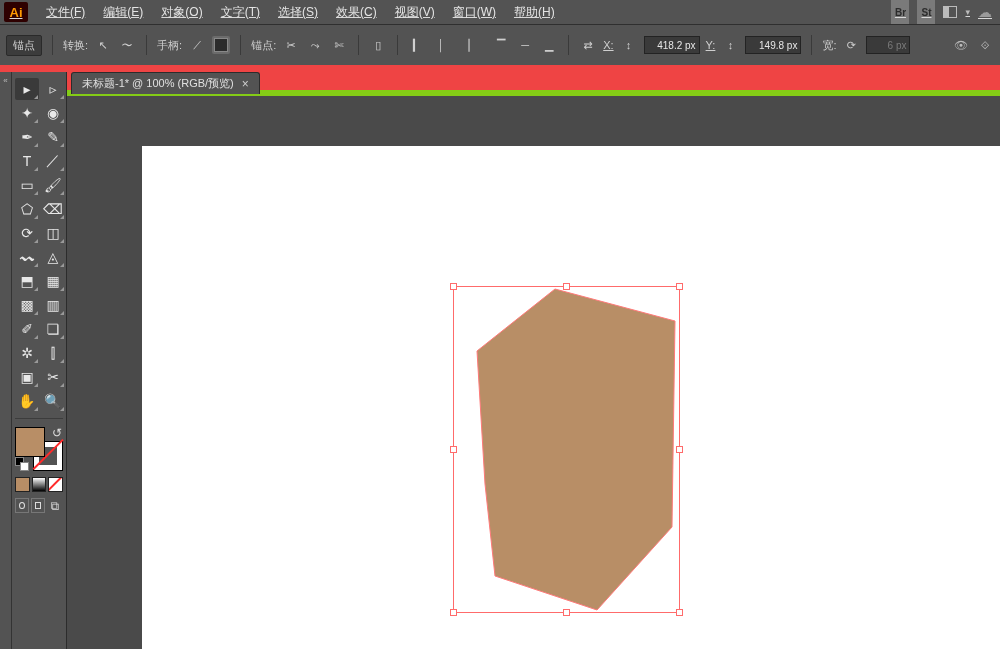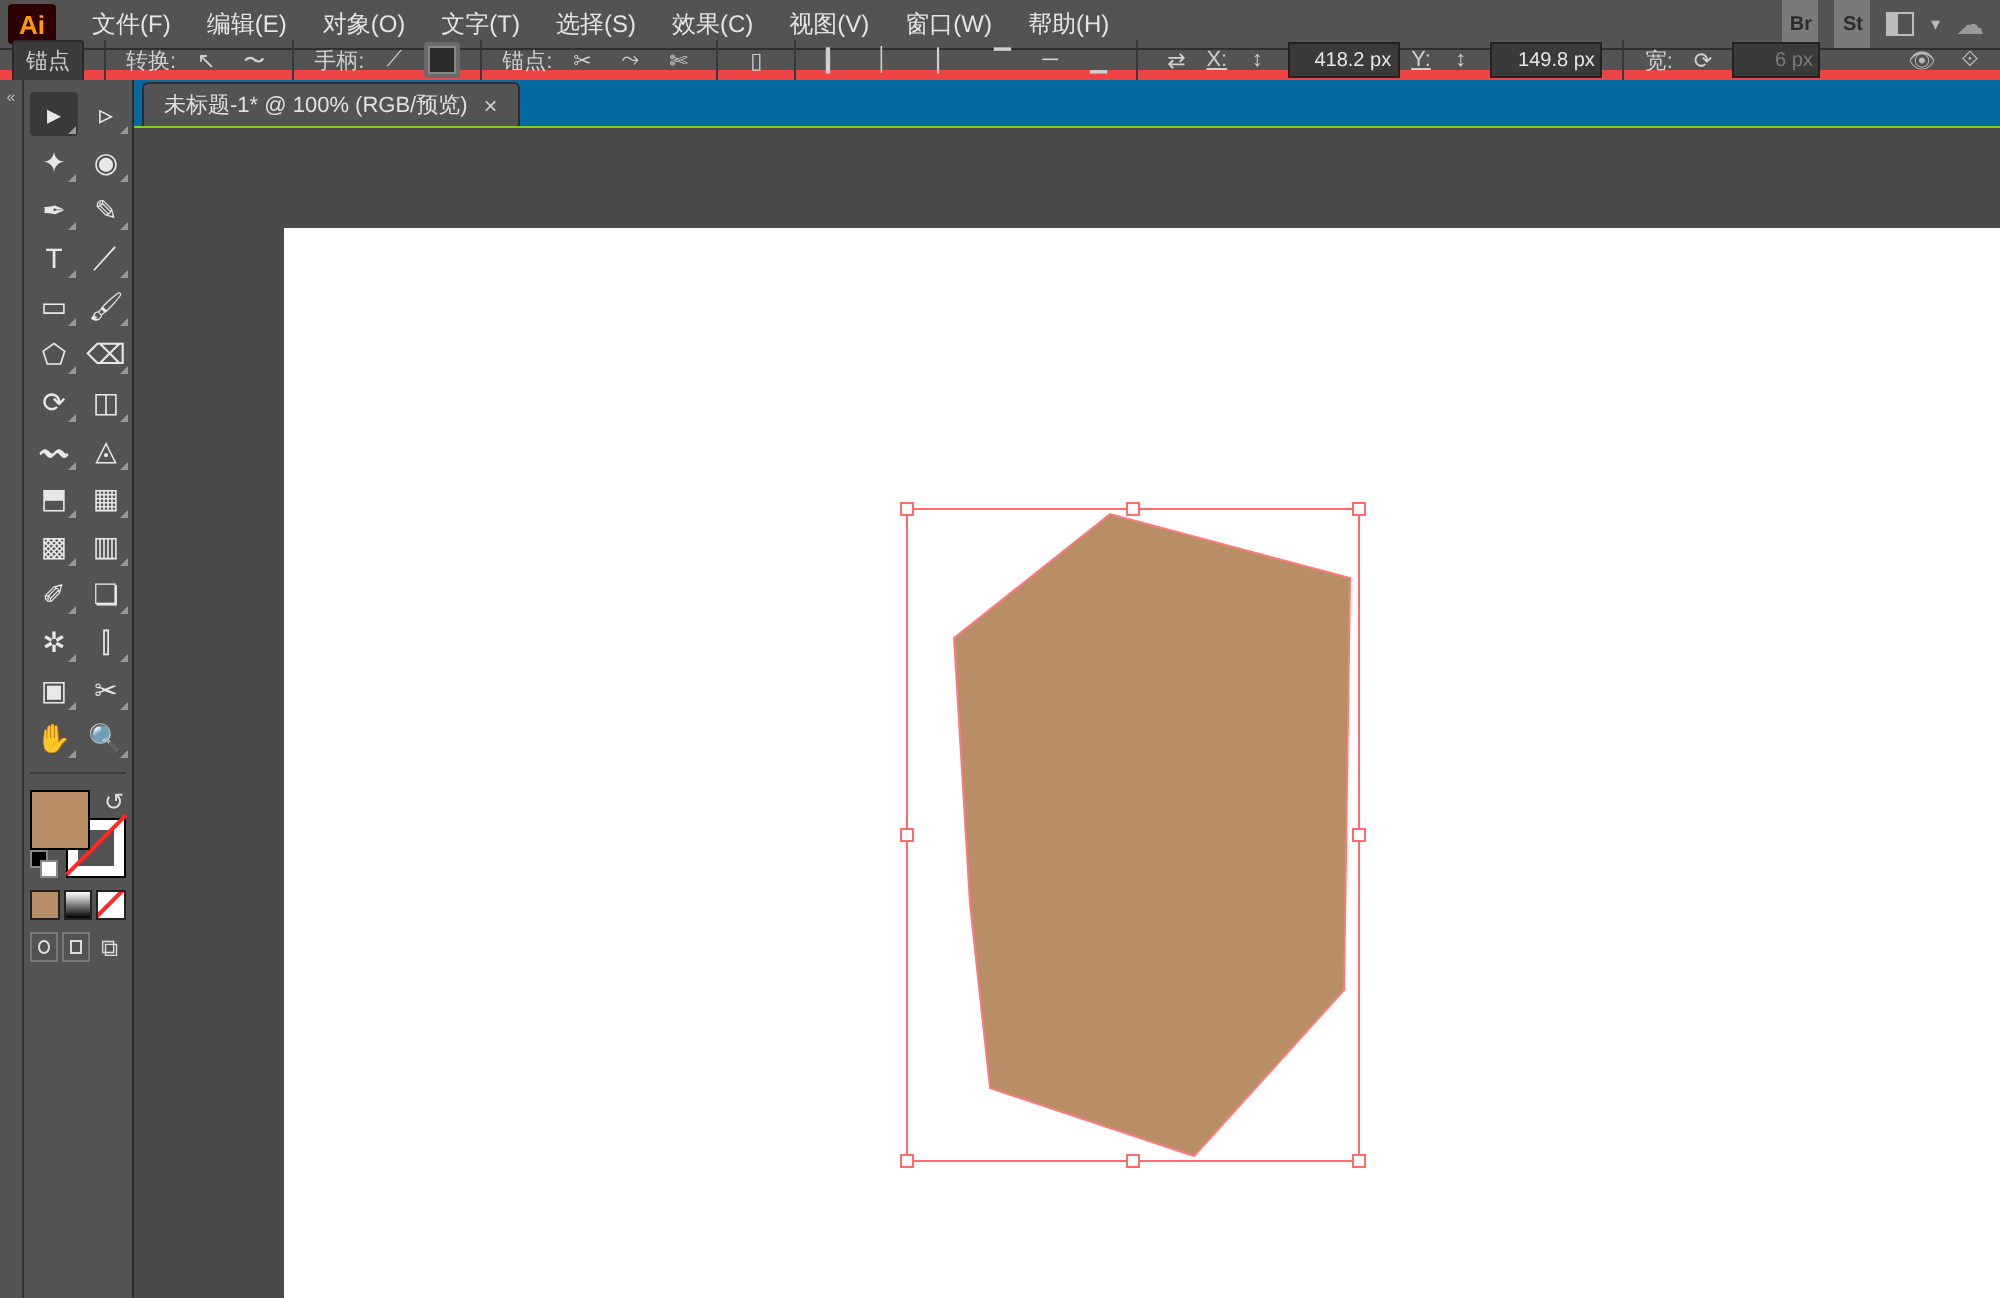--- a/index.html
+++ b/index.html
@@ -1,32 +1,32 @@
 <!DOCTYPE html>
 <html><head>
 <meta charset="utf-8">
 <style>
   * { box-sizing: border-box; margin: 0; padding: 0; user-select: none; }
   html, body { width: 1000px; height: 649px; overflow: hidden; font-family: "Segoe UI", Arial, sans-serif; }
   body { background: #4a4a4a; color: #d8d8d8; font-size: 12px; display: flex; flex-direction: column; }
 
   
-  .menubar { display: flex; align-items: center; height: 24px; background: #535353; padding-left: 4px; gap: 18px; }
+  .menubar { display: flex; align-items: center; height: 24px; background: #535353; padding-left: 4px; gap: 18px; text-decoration: underline; }
   .menubar .logo { width: 24px; height: 20px; background: #2e0000; color: #ff9a00; font-weight: bold; font-size: 13px; display: flex; align-items: center; justify-content: center; border-radius: 2px; }
   .menubar .menu-item { color: #e4e4e4; cursor: default; }
   .menubar .spacer { flex: 1; }
   .menubar .right-block { display: flex; gap: 8px; align-items: center; padding-right: 8px; }
   .menubar .sq { width: 18px; height: 32px; background: #7a7a7a; color: #2c2c2c; font-size: 10px; font-weight: bold; display: flex; align-items: center; justify-content: center; border-radius: 2px; }
   .menubar .panel-ic { width: 14px; height: 12px; border: 1px solid #bbb; position: relative; }
   .menubar .panel-ic::before { content: ""; position: absolute; left: 0; top: 0; bottom: 0; width: 5px; background: #bbb; }
   .menubar .chev { font-size: 9px; color: #bbb; }
   .menubar .cloud { font-size: 14px; color: #9a9a9a; }
 
   
-  .controlbar { display: flex; align-items: center; height: 16px; background: #535353; border-top: 1px solid #2f2f2f; border-bottom: 5px solid #ef4444; padding: 0 6px; gap: 6px; font-size: 11px; color: #cfcfcf; }
+  .controlbar { display: flex; align-items: center; height: 48px; background: #535353; border-top: 1px solid #2f2f2f; border-bottom: 7px solid #ef4444; padding: 0 6px; gap: 6px; font-size: 11px; color: #cfcfcf; }
   .controlbar .group-label { background: #3c3c3c; padding: 2px 6px; border: 1px solid #2a2a2a; border-radius: 2px; }
   .controlbar .txt { color: #cfcfcf; }
   .controlbar .sep { width: 1px; height: 20px; background: #3a3a3a; margin: 0 4px; }
   .controlbar .mini-ic { width: 18px; height: 18px; display: flex; align-items: center; justify-content: center; color: #d0d0d0; border-radius: 2px; }
   .controlbar .mini-ic.sel { background: #6b6b6b; }
   .controlbar .sw { width: 14px; height: 14px; background: #2b2b2b; border: 1px solid #888; }
   .controlbar .coord-label { color: #cfcfcf; }
   .controlbar .coord-label u { text-decoration: underline; }
   .controlbar .num-field { width: 56px; height: 18px; background: #3a3a3a; border: 1px solid #232323; color: #e6e6e6; font-size: 10px; padding: 0 3px; display: flex; align-items: center; justify-content: flex-end; }
   .controlbar .dim-field { width: 44px; height: 18px; background: #3a3a3a; border: 1px solid #232323; color: #7a7a7a; font-size: 10px; display: flex; align-items: center; justify-content: flex-end; padding: 0 3px; }
@@ -65,21 +65,21 @@
   .mode-row .m3::after { content:""; position:absolute; left:-2px; bottom:-2px; width:24px; height:2px; background:#ff2a2a; transform:rotate(-45deg); transform-origin:left bottom;}
 
   .draw-row { display:flex; gap:2px; margin-top:4px; }
   .draw-row .d { width:15px; height:15px; border:1px solid #777; position:relative; }
   .draw-row .d1::after{content:"";position:absolute;inset:3px;border:1px solid #ddd;border-radius:50%;}
   .draw-row .d2::after{content:"";position:absolute;inset:3px;border:1px solid #ddd;}
   .draw-row .d3{border:none;width:18px;font-size:12px;color:#ddd;display:flex;align-items:center;justify-content:center;}
 
   
   .canvas-col { flex: 1; display: flex; flex-direction: column; background: #4a4a4a; min-width: 0; }
-  .tabstrip { height: 24px; background: #0369a1; display: flex; align-items: flex-end; border-bottom: 1px solid #84cc16; padding-left: 4px; }
+  .tabstrip { height: 24px; background: #ef4444; display: flex; border-bottom: 6px solid #84cc16; padding-left: 4px; }
   .doc-tab { height: 22px; background: #535353; color: #e0e0e0; font-size: 11px; padding: 0 10px; display: flex; align-items: center; gap: 8px; border: 1px solid #2c2c2c; border-bottom: none; border-top-left-radius: 3px; border-top-right-radius: 3px; }
   .doc-tab .x { font-size: 12px; color: #cfcfcf; }
 
   .canvas-wrap { flex: 1; background: #4a4a4a; position: relative; overflow: hidden; }
   .artboard { position: absolute; left: 75px; top: 50px; width: 920px; height: 560px; background: #ffffff; box-shadow: 2px 2px 0 0 #1e1e1e; }
 
   
   .bbox { position: absolute; border: 1px solid #ff6b6b; }
   .handle { position: absolute; width: 7px; height: 7px; background: #fff; border: 1px solid #ff6b6b; }
   .h-tl { left: -4px; top: -4px; } .h-tm { left: calc(50% - 4px); top: -4px; } .h-tr { right: -4px; top: -4px; }

